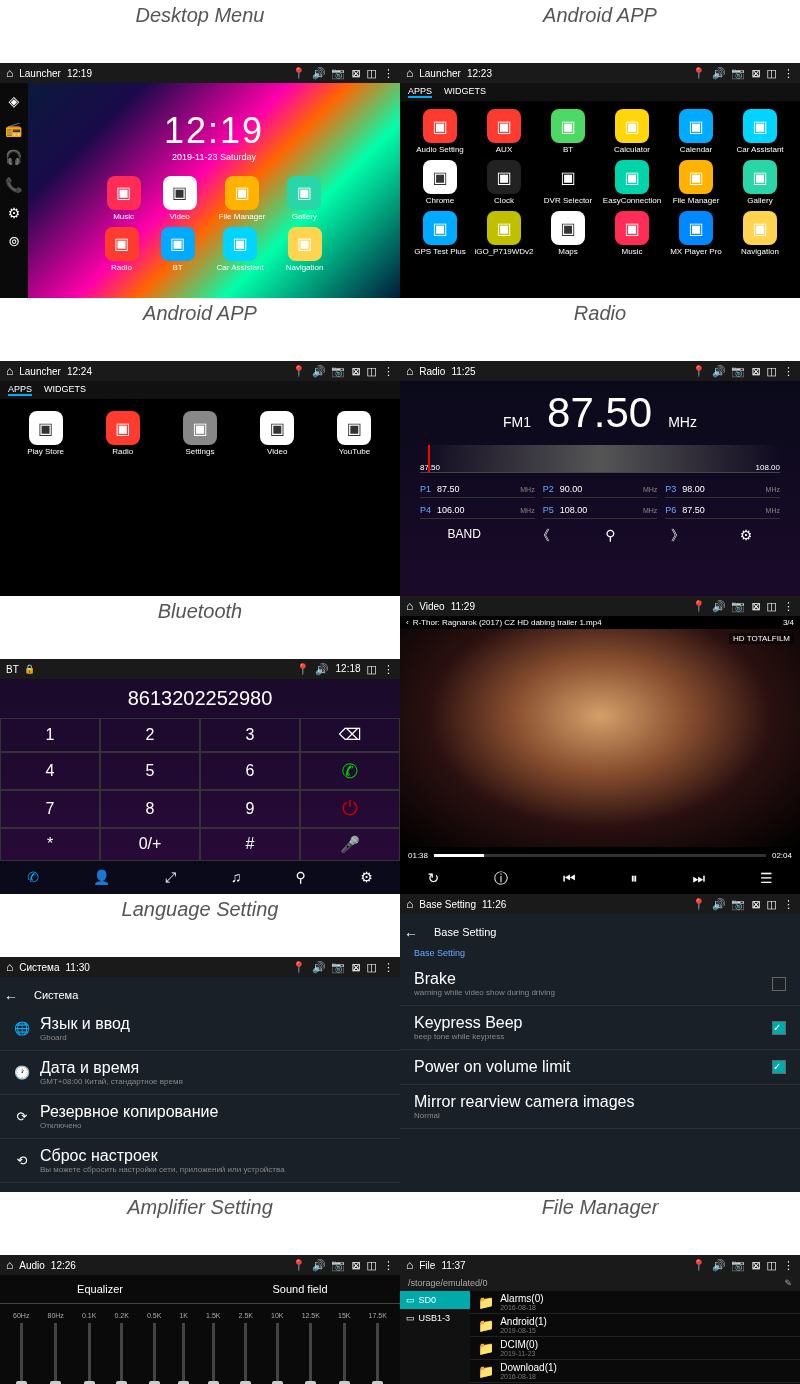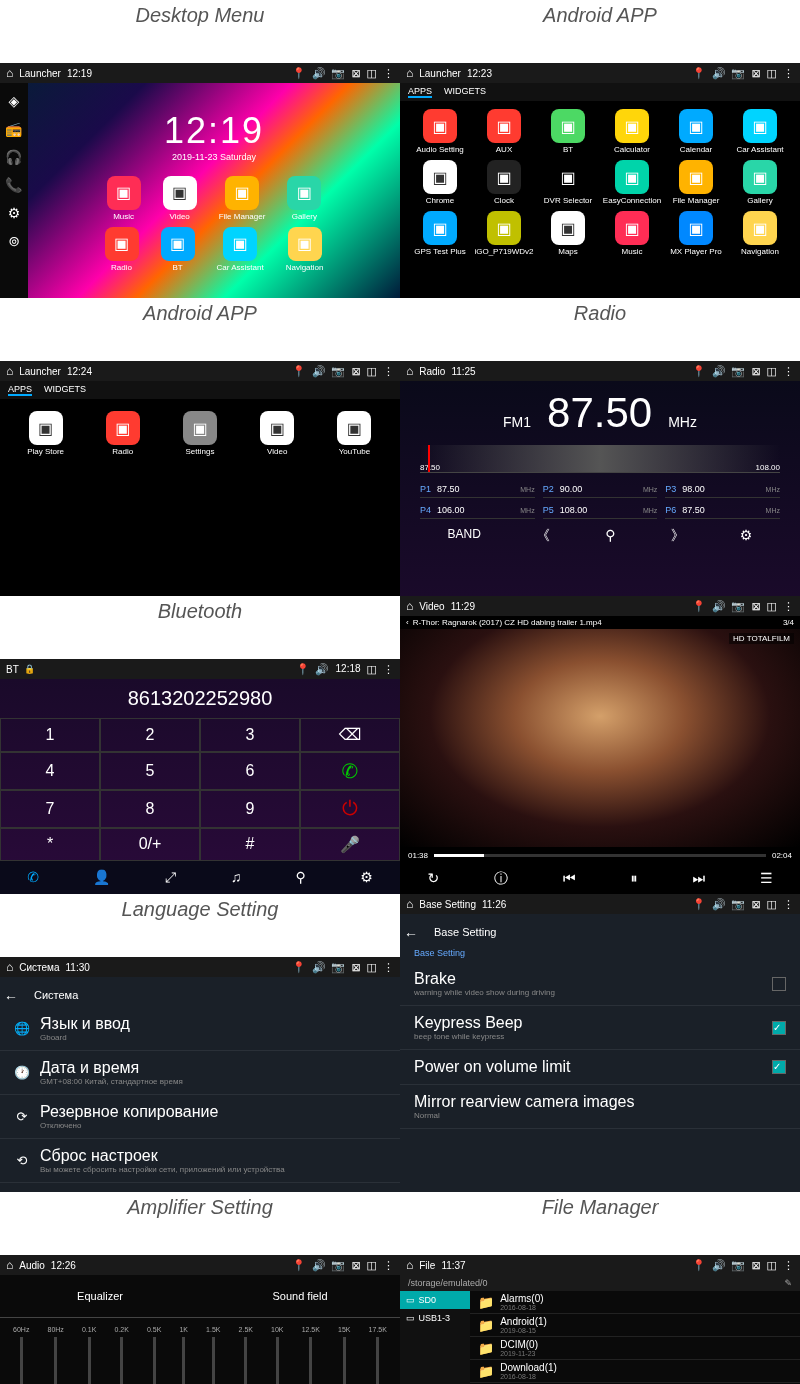--- a/index.html
+++ b/index.html
@@ -58,21 +58,21 @@
 .settings-sub { font-size: 9px; padding: 4px 14px; color: #6af; }
 .setting-item { display: flex; align-items: center; padding: 8px 14px; border-bottom: 1px solid #2a3038; gap: 10px; }
 .setting-item .ico { font-size: 13px; width: 16px; text-align: center; }
 .setting-item .txts { flex: 1; }
 .setting-item .t1 { font-size: 16px; }
 .setting-item .t2 { font-size: 8px; color: #888; }
 .chk { width: 14px; height: 14px; border: 1px solid #666; }
 .chk.on { background: #0aa; }
 .eq-body { height: calc(100% - 20px); background: #0a0a0a; display: flex; flex-direction: column; }
 .eq-tabs { display: flex; font-size: 11px; }
-.eq-tab { flex: 1; text-align: center; padding: 15px; border-bottom: 1px solid #444; }
+.eq-tab { flex: 1; text-align: center; padding: 8px; border-bottom: 1px solid #444; }
 .eq-sliders { flex: 1; display: flex; justify-content: space-around; padding: 8px 4px; align-items: stretch; }
 .slider { display: flex; flex-direction: column; align-items: center; gap: 4px; }
 .slider-lbl { font-size: 7px; color: #aaa; }
 .slider-track { width: 3px; flex: 1; background: #444; position: relative; }
 .slider-thumb { position: absolute; left: -4px; top: 45%; width: 11px; height: 8px; background: #ccc; border-radius: 2px; }
 .eq-bottom { display: flex; align-items: center; padding: 6px 10px; gap: 12px; font-size: 10px; }
 .eq-btn { border: 1px solid #666; padding: 3px 10px; border-radius: 4px; }
 .toggle { width: 32px; height: 14px; background: #444; border-radius: 8px; position: relative; font-size: 7px; display: flex; align-items: center; }
 .fm-body { height: calc(100% - 20px); display: flex; background: #0a0a0a; }
 .fm-path { padding: 3px 8px; font-size: 9px; color: #aaa; background: #1a1a1a; display: flex; }

